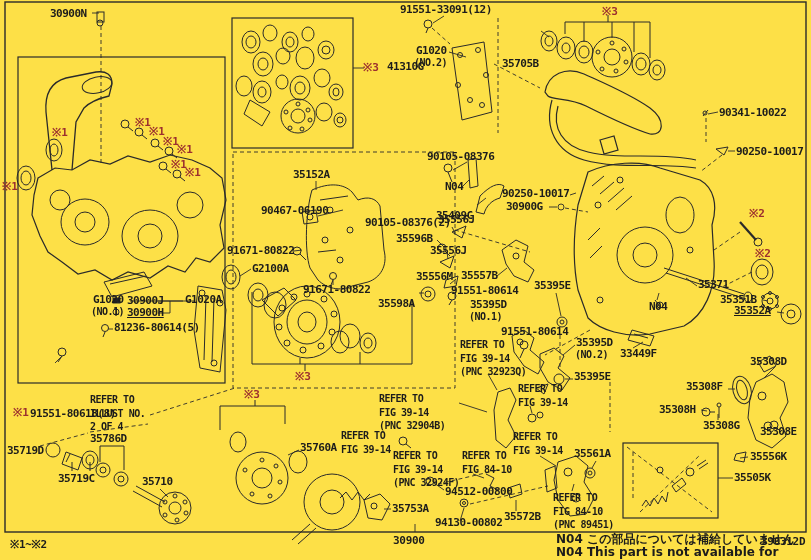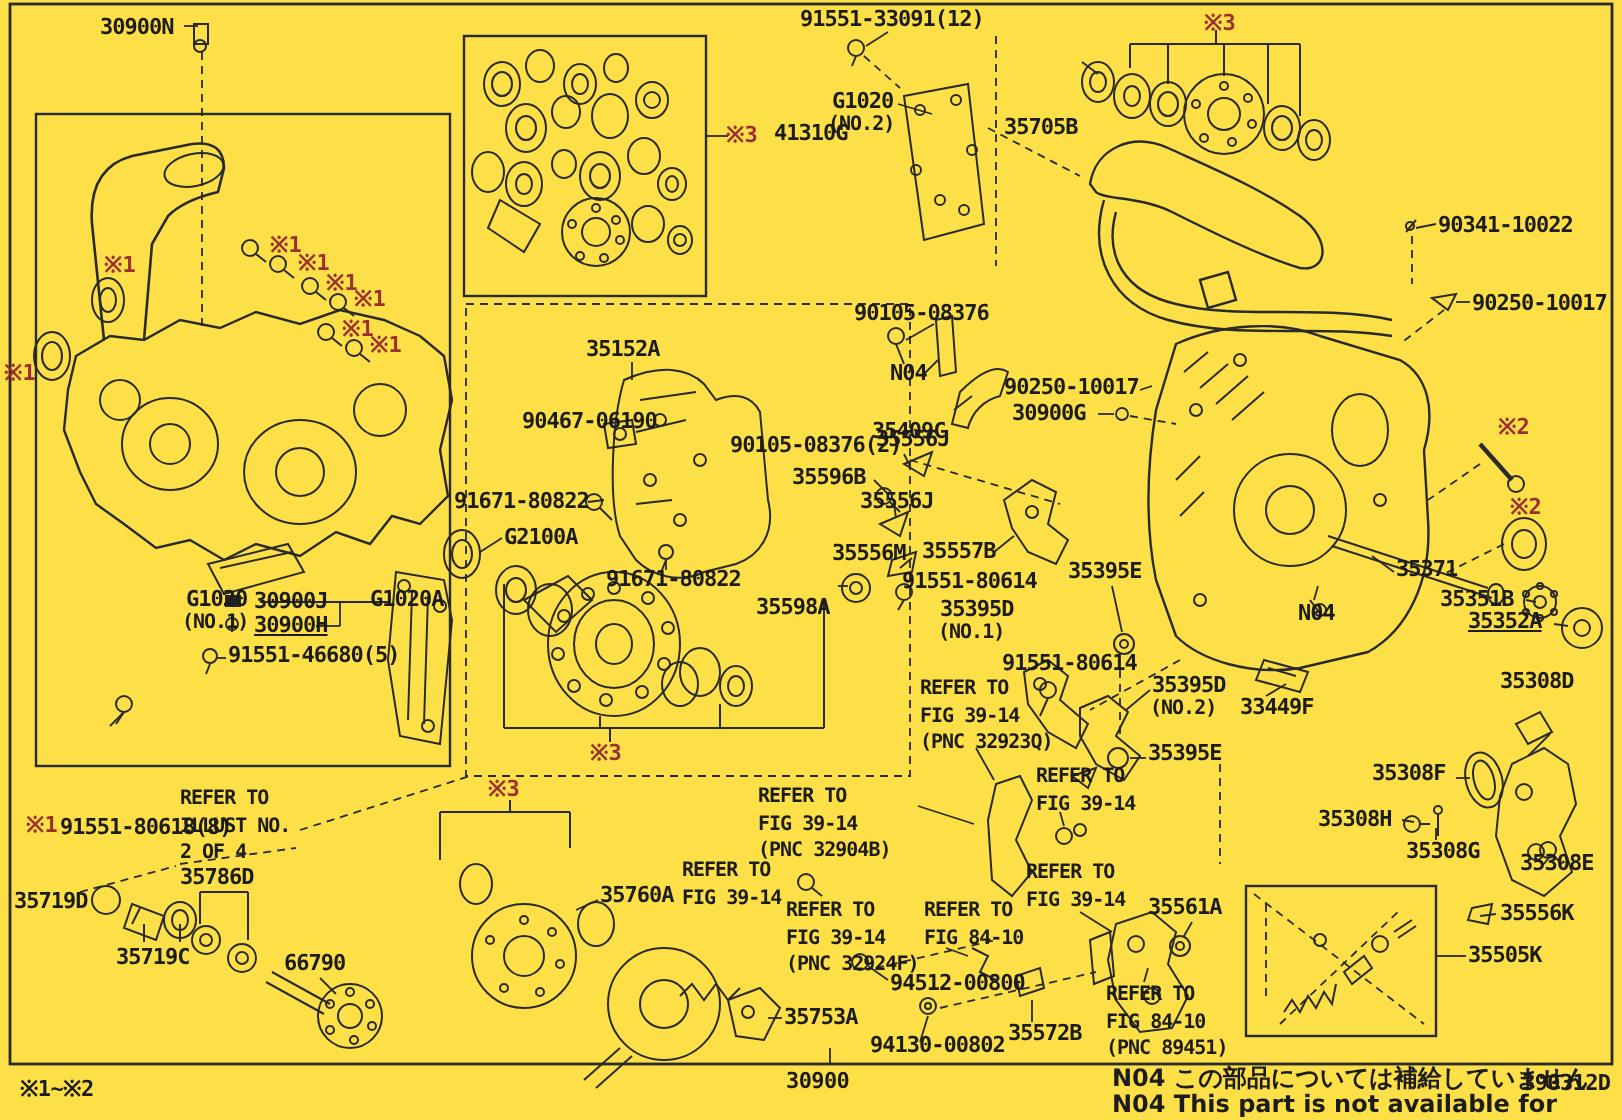--- a/index.html
+++ b/index.html
@@ -492,30 +492,30 @@
       <div class="lbl pn" style="left: 461px; top: 269px;">35557B</div>
       <div class="lbl pn" style="left: 378px; top: 285px; margin-top: 12px;">35598A</div>
       <div class="lbl pn" style="left: 227px; top: 244px;">91671-80822</div>
       <div class="lbl pn" style="left: 252px; top: 262px;">G2100A</div>
       <div class="lbl pn" style="left: 303px; top: 283px;">91671-80822</div>
       <div class="lbl pn" style="left: 93px; top: 293px;">G1020</div>
       <div class="lbl small" style="left: 91px; top: 306px;">(NO.1)</div>
       <div class="lbl pn" style="left: 127px; top: 294px;">30900J</div>
       <div class="lbl pn" style="left: 185px; top: 293px;">G1020A</div>
       <div class="lbl pn" style="left: 127px; top: 306px; text-decoration: underline;">30900H</div>
-      <div class="lbl pn" style="left: 114px; top: 321px;">91551-46680(5)</div>
+      <div class="lbl pn" style="left: 114px; top: 321px;">81236-80614(5)</div>
       <div class="lbl pn" style="left: 30px; top: 363px; margin-top: 44px;">91551-80618(8)</div>
       <div class="lbl mark" style="left: 13px; top: 406px;">※1</div>
       <div class="lbl ref" style="left: 90px; top: 393px;">REFER TO
 ILLUST NO.
 2 OF 4</div>
       <div class="lbl pn" style="left: 90px; top: 432px;">35786D</div>
       <div class="lbl pn" style="left: 7px; top: 444px;">35719D</div>
       <div class="lbl pn" style="left: 58px; top: 472px;">35719C</div>
-      <div class="lbl pn" style="left: 142px; top: 475px;">66790</div>
+      <div class="lbl pn" style="left: 142px; top: 475px;">35710</div>
       <div class="lbl mark" style="left: 295px; top: 370px;">※3</div>
       <div class="lbl mark" style="left: 244px; top: 388px;">※3</div>
       <div class="lbl pn" style="left: 300px; top: 441px;">35760A</div>
       <div class="lbl ref" style="left: 341px; top: 429px;">REFER TO
 FIG 39-14</div>
       <div class="lbl ref" style="left: 379px; top: 392px;">REFER TO
 FIG 39-14
 (PNC 32904B)</div>
       <div class="lbl ref" style="left: 460px; top: 338px;">REFER TO
 FIG 39-14
@@ -545,21 +545,21 @@
       <div class="lbl pn" style="left: 574px; top: 447px;">35561A</div>
       <div class="lbl ref" style="left: 553px; top: 491px;">REFER TO
 FIG 84-10
 (PNC 89451)</div>
       <div class="lbl pn" style="left: 698px; top: 278px;">35371</div>
       <div class="lbl pn" style="left: 720px; top: 293px;">35351B</div>
       <div class="lbl pn" style="left: 734px; top: 304px; text-decoration: underline;">35352A</div>
       <div class="lbl pn" style="left: 649px; top: 300px;">N04</div>
       <div class="lbl mark" style="left: 749px; top: 207px;">※2</div>
       <div class="lbl mark" style="left: 755px; top: 247px;">※2</div>
-      <div class="lbl pn" style="left: 750px; top: 334px;">35308D</div>
+      <div class="lbl pn" style="left: 750px; top: 355px;">35308D</div>
       <div class="lbl pn" style="left: 686px; top: 380px;">35308F</div>
       <div class="lbl pn" style="left: 659px; top: 403px;">35308H</div>
       <div class="lbl pn" style="left: 703px; top: 419px;">35308G</div>
       <div class="lbl pn" style="left: 760px; top: 425px;">35308E</div>
       <div class="lbl pn" style="left: 750px; top: 450px;">35556K</div>
       <div class="lbl pn" style="left: 734px; top: 471px;">35505K</div>
       <div class="lbl mark" style="left: 135px; top: 116px;">※1</div>
       <div class="lbl mark" style="left: 149px; top: 125px;">※1</div>
       <div class="lbl mark" style="left: 163px; top: 135px;">※1</div>
       <div class="lbl mark" style="left: 177px; top: 143px;">※1</div>

